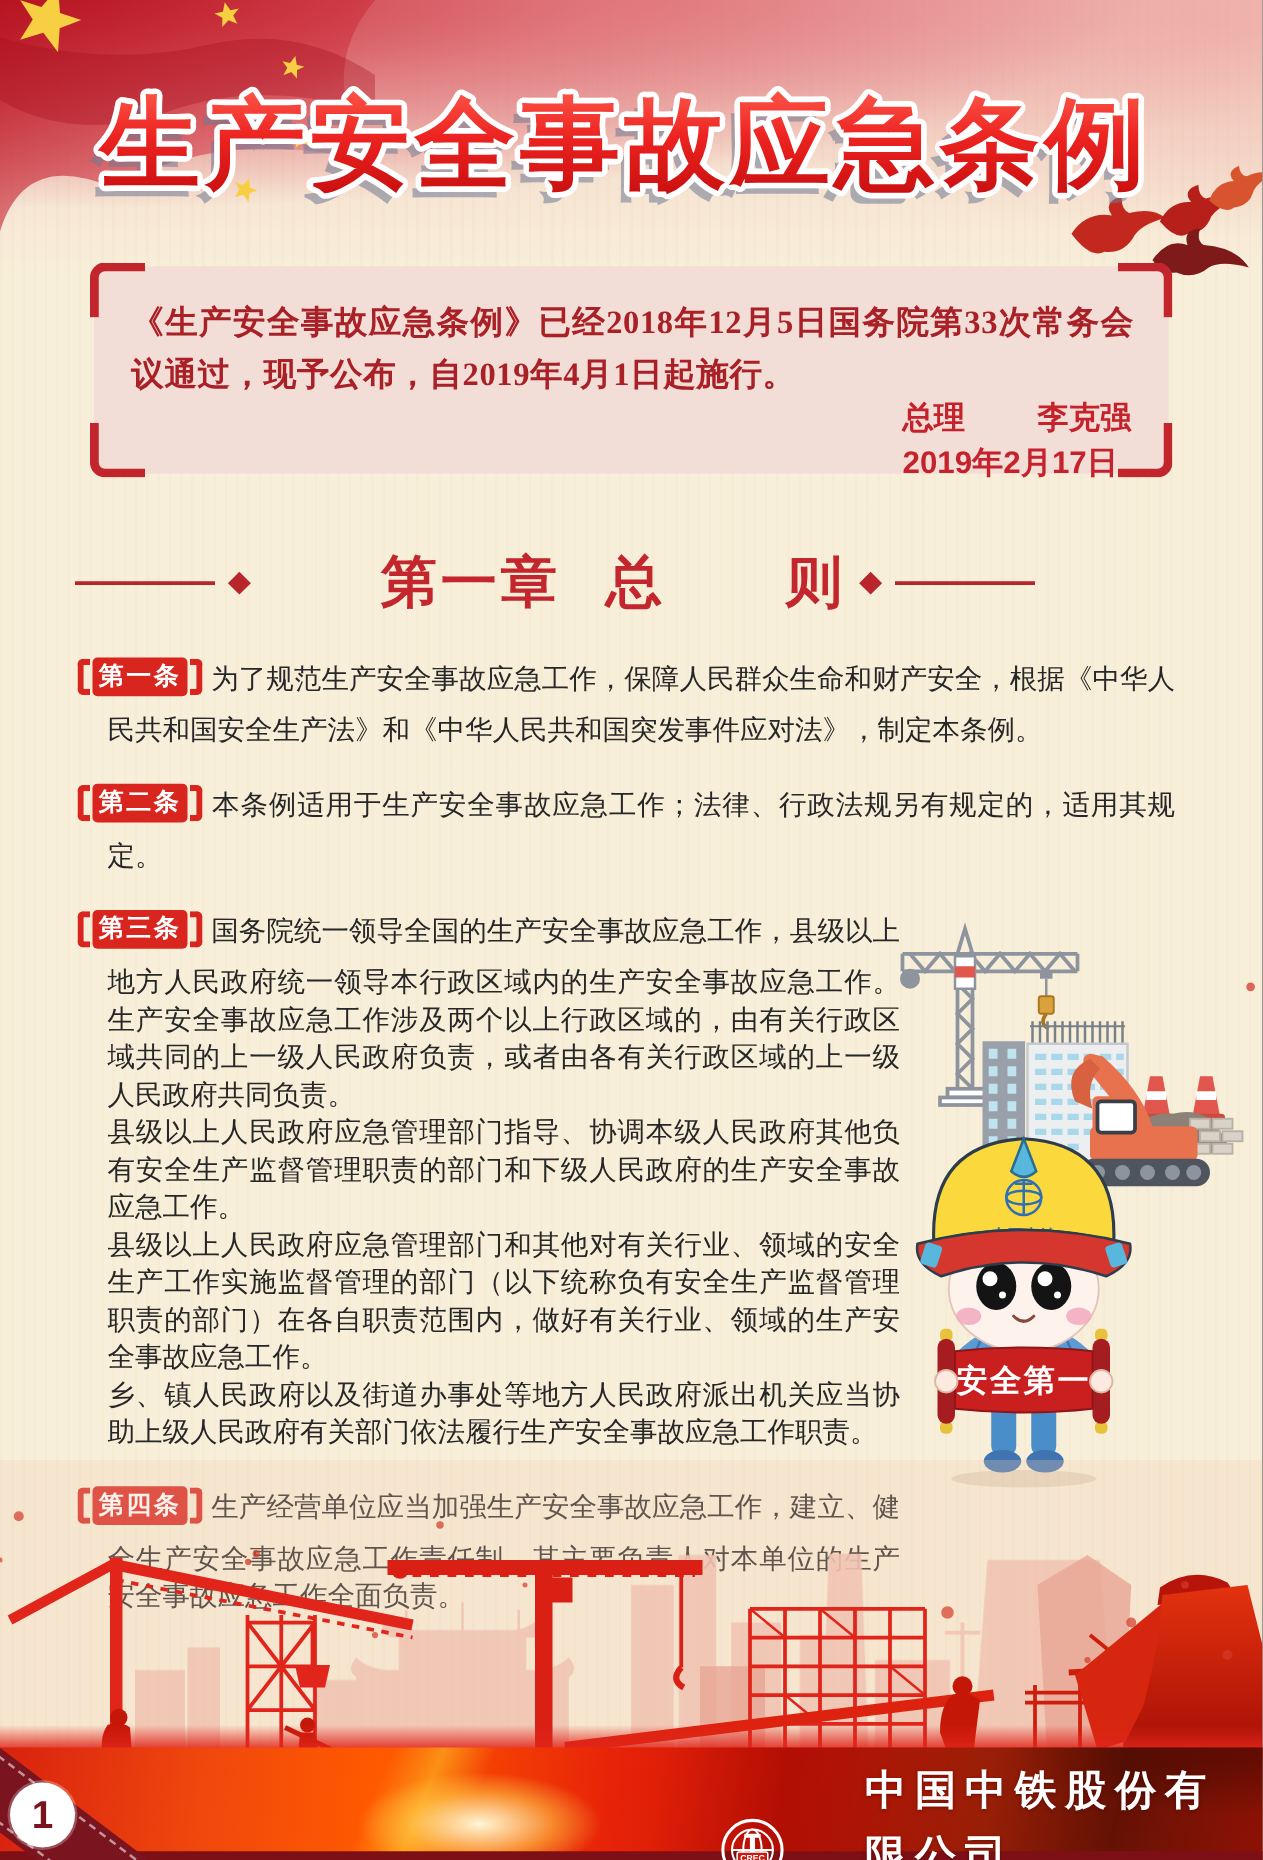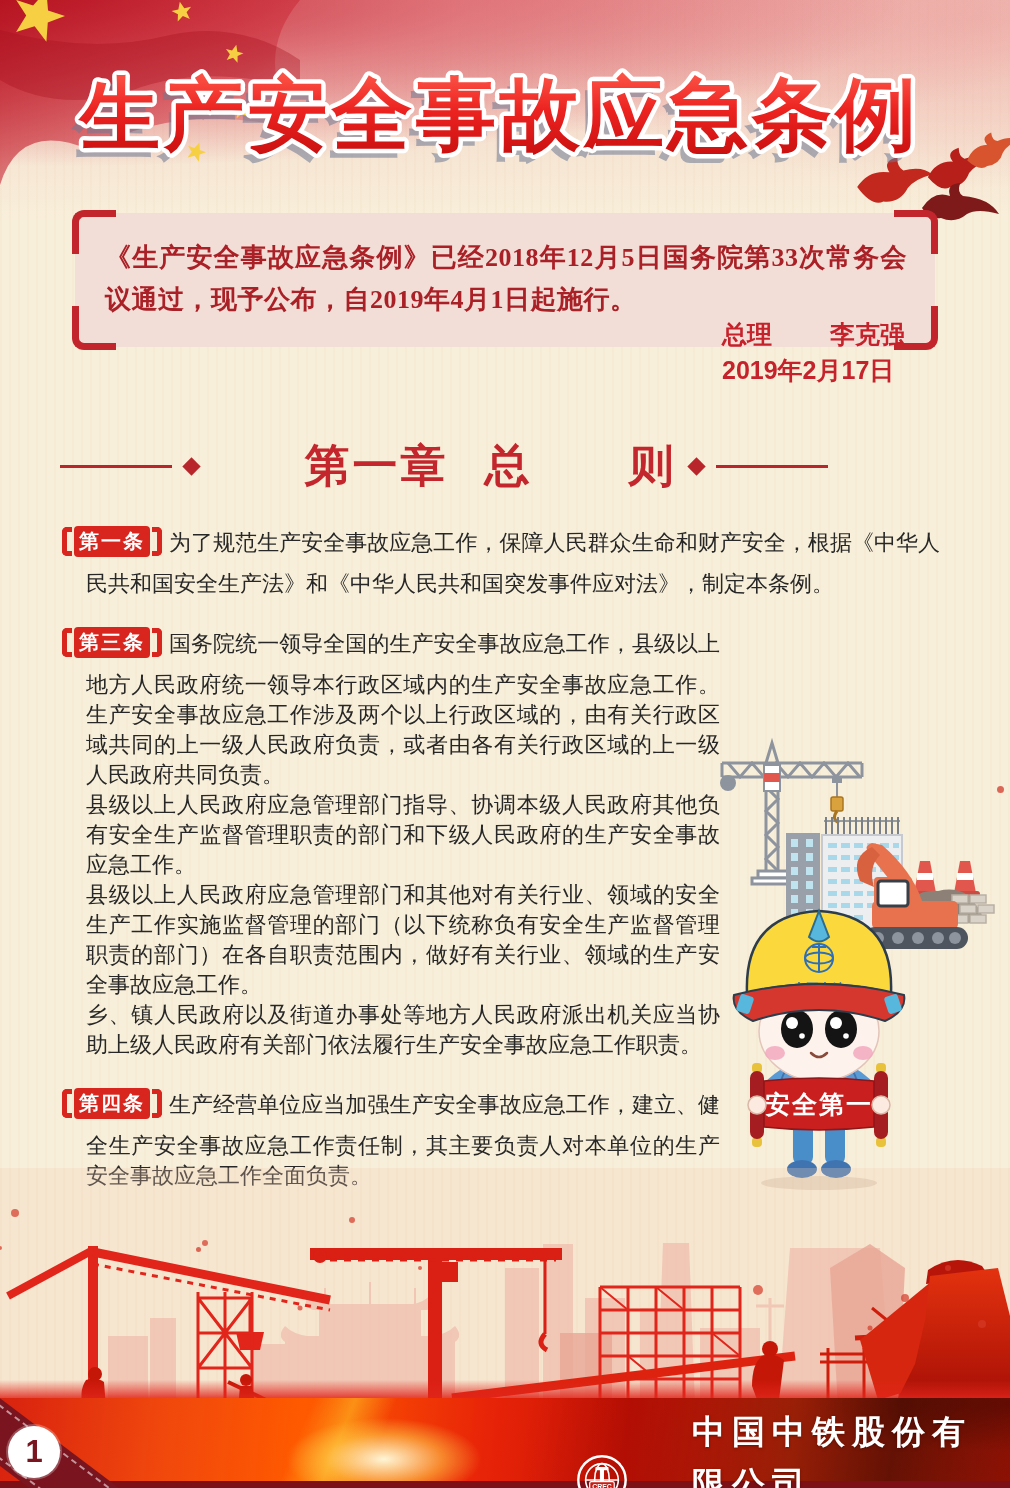--- a/index.html
+++ b/index.html
@@ -23,21 +23,21 @@
   }
   .flag-svg { position:absolute; left:0; top:0; }
   .birds-svg { position:absolute; left:838px; top:132px; }
   .title-svg { position:absolute; left:0; top:42px; }
   .title-svg text {
     font-family:"DejaVu Sans","Liberation Sans",sans-serif;
     font-weight:bold; font-size:80px; letter-spacing:4px;
   }
   
   .ann-box {
-    position:absolute; left:75px; top:213px; width:860px; height:134px;
+    position:absolute; left:75px; top:213px; width:860px; height:166px;
     background:#f3ddd7; border-radius:6px;
   }
   .corner { position:absolute; width:44px; height:44px; border:0 solid #c2262c; }
   .corner.tl { left:-3px;  top:-3px;    border-left-width:7px; border-top-width:7px;    border-top-left-radius:12px; }
   .corner.tr { right:-3px; top:-3px;    border-right-width:7px; border-top-width:7px;   border-top-right-radius:12px; }
   .corner.bl { left:-3px;  bottom:-3px; border-left-width:7px; border-bottom-width:7px; border-bottom-left-radius:12px; }
   .corner.br { right:-3px; bottom:-3px; border-right-width:7px; border-bottom-width:7px;border-bottom-right-radius:12px; }
   .ann-text {
     position:absolute; left:30px; right:28px; top:24px;
     font-family:"Liberation Serif","DejaVu Serif",serif; font-weight:bold;
@@ -174,20 +174,29 @@
   </div>
 
   <section class="articles">
     <div class="art">
       <p class="lead">
         <span class="art-label">
             <span class="brk brk-l"></span>
             <span class="pill">第一条</span>
             <span class="brk brk-r"></span>
           </span><span>为了规范生产安全事故应急工作，保障人民群众生命和财产安全，根据《中华人民共和国安全生产法》和《中华人民共和国突发事件应对法》，制定本条例。</span>
+      </p>
+    </div>
+    <div class="art">
+      <p class="lead">
+        <span class="art-label">
+            <span class="brk brk-l"></span>
+            <span class="pill">第二条</span>
+            <span class="brk brk-r"></span>
+          </span><span>本条例适用于生产安全事故应急工作；法律、行政法规另有规定的，适用其规定。</span>
       </p>
     </div>
     <div class="narrow">
       <div class="art">
         <p class="lead">
           <span class="art-label">
               <span class="brk brk-l"></span>
               <span class="pill">第三条</span>
               <span class="brk brk-r"></span>
             </span><span>国务院统一领导全国的生产安全事故应急工作，县级以上地方人民政府统一领导本行政区域内的生产安全事故应急工作。生产安全事故应急工作涉及两个以上行政区域的，由有关行政区域共同的上一级人民政府负责，或者由各有关行政区域的上一级人民政府共同负责。</span>

